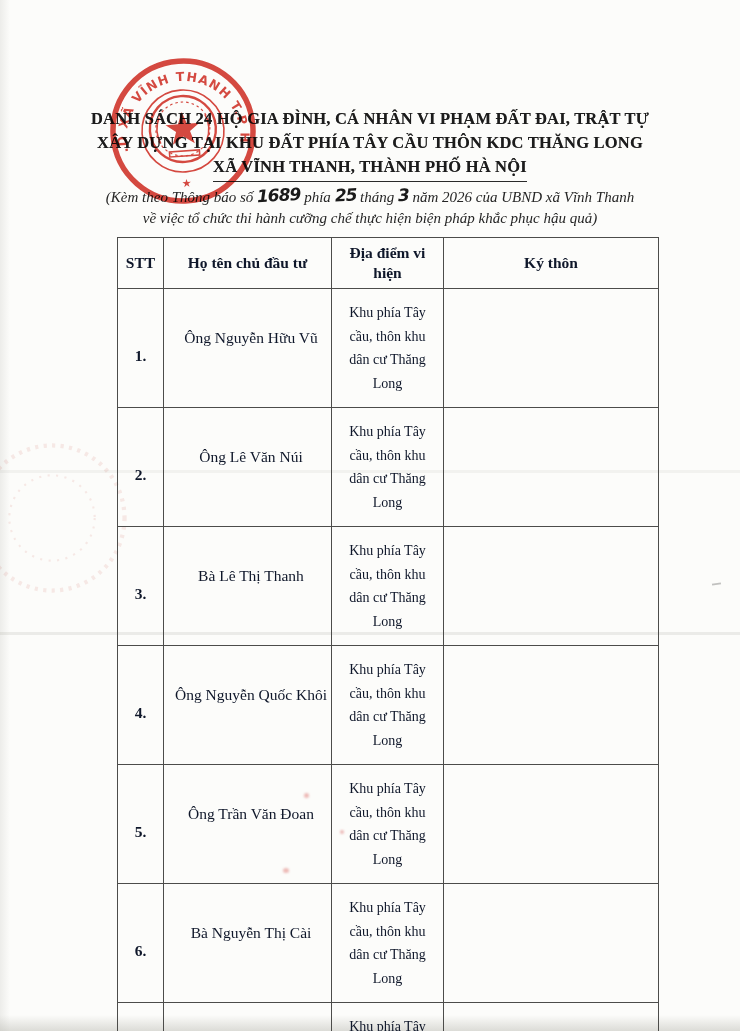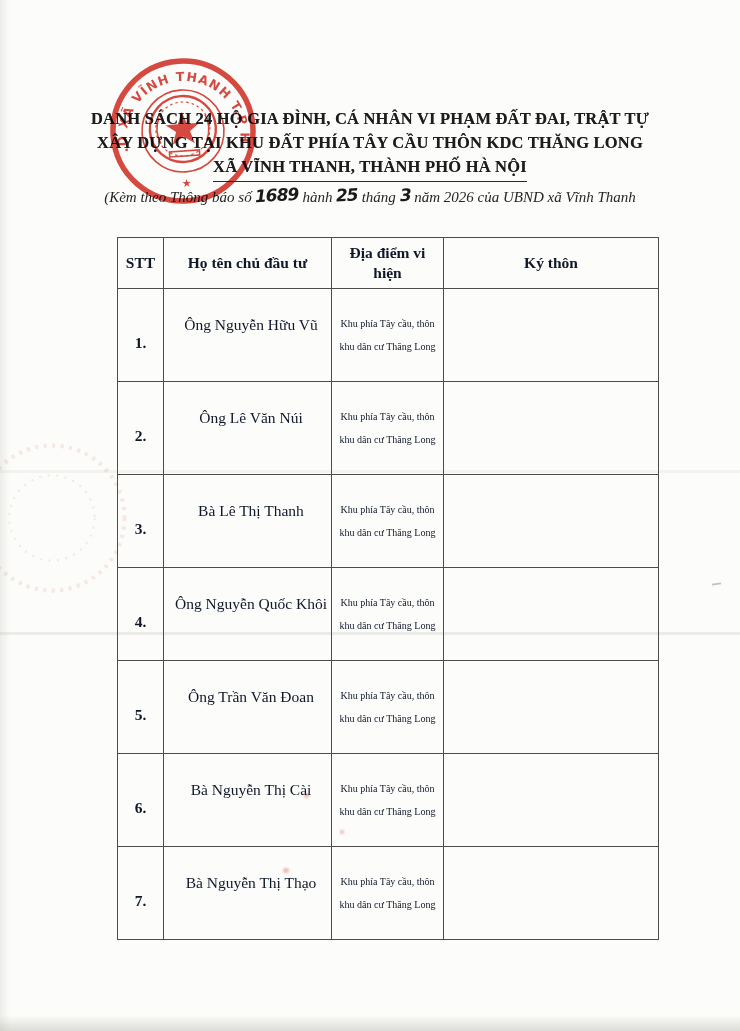--- a/index.html
+++ b/index.html
@@ -99,22 +99,22 @@
   .violations tbody tr { height: 93px; }
   .violations td.col-stt {
     text-align: center; font-weight: bold; vertical-align: middle;
     padding-top: 18px;
   }
   .violations td.col-name {
     text-align: center; padding-left: 11px; vertical-align: middle;
     padding-bottom: 22px;
   }
   .violations td.col-location {
-    text-align: center; font-size: 10px; line-height: 23.5px;
-    vertical-align: middle; padding: 2px 7px; margin-top: 12px;
+    text-align: center; font-size: 14px; line-height: 23.5px;
+    vertical-align: middle; padding: 12px 7px; margin-top: 12px;
   }
   .violations td.col-sign { vertical-align: middle; }
 </style>
 </head>
 <body>
 
 <div class="page">
 
   <div class="edge-left"></div>
   <div class="streak" style="top: 632px;"></div>
@@ -135,26 +135,27 @@
     <div class="title-line">XÂY DỰNG TẠI KHU ĐẤT PHÍA TÂY CẦU THÔN KDC THĂNG LONG</div>
     <div class="title-line title-line3">
       <span>XÃ VĨNH THANH, THÀNH PHỐ HÀ NỘI</span>
     </div>
   </div>
 
   <div class="subtitle-block">
     <div>
       <span>(Kèm theo Thông báo số</span>
       <span class="handwritten">1689</span>
-      <span>hành</span>
+      <span>phía</span>
       <span class="handwritten">25</span>
       <span>tháng</span>
       <span class="handwritten">3</span>
       <span>năm 2026 của UBND xã Vĩnh Thanh</span>
     </div>
+    <div>về việc tổ chức thi hành cưỡng chế thực hiện biện pháp khắc phục hậu quả)</div>
   </div>
 
   <svg class="stamp" viewBox="0 0 150 150">
     <circle cx="75" cy="75" r="70" fill="none" stroke="#d43a31" stroke-width="5.5"></circle>
     <circle cx="75" cy="75" r="41" fill="none" stroke="#d43a31" stroke-width="1.6"></circle>
 
     <circle cx="75" cy="73" r="33" fill="none" stroke="#d43a31" stroke-width="2.4"></circle>
     <circle cx="75" cy="73" r="27" fill="none" stroke="#d43a31" stroke-width="1.2" stroke-dasharray="2.5 3"></circle>
     <path d="M75 56 L79.5 68 L92 68 L82 75.5 L86 88 L75 80.5 L64 88 L68 75.5 L58 68 L70.5 68 Z" fill="#d43a31"></path>
     <path d="M60 95 h30 v5 h-30 z" fill="none" stroke="#d43a31" stroke-width="1.6"></path>

